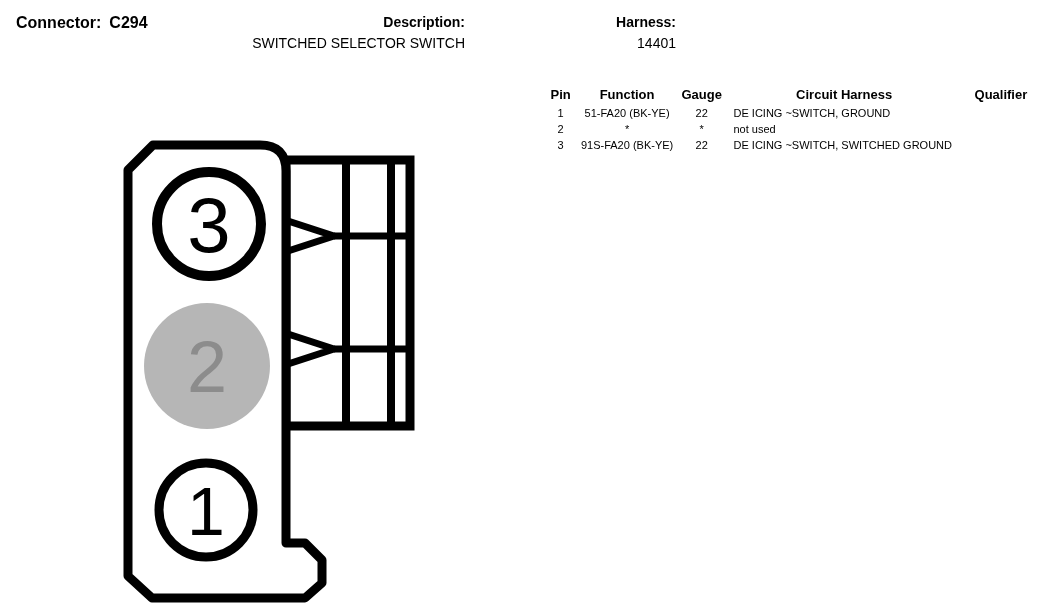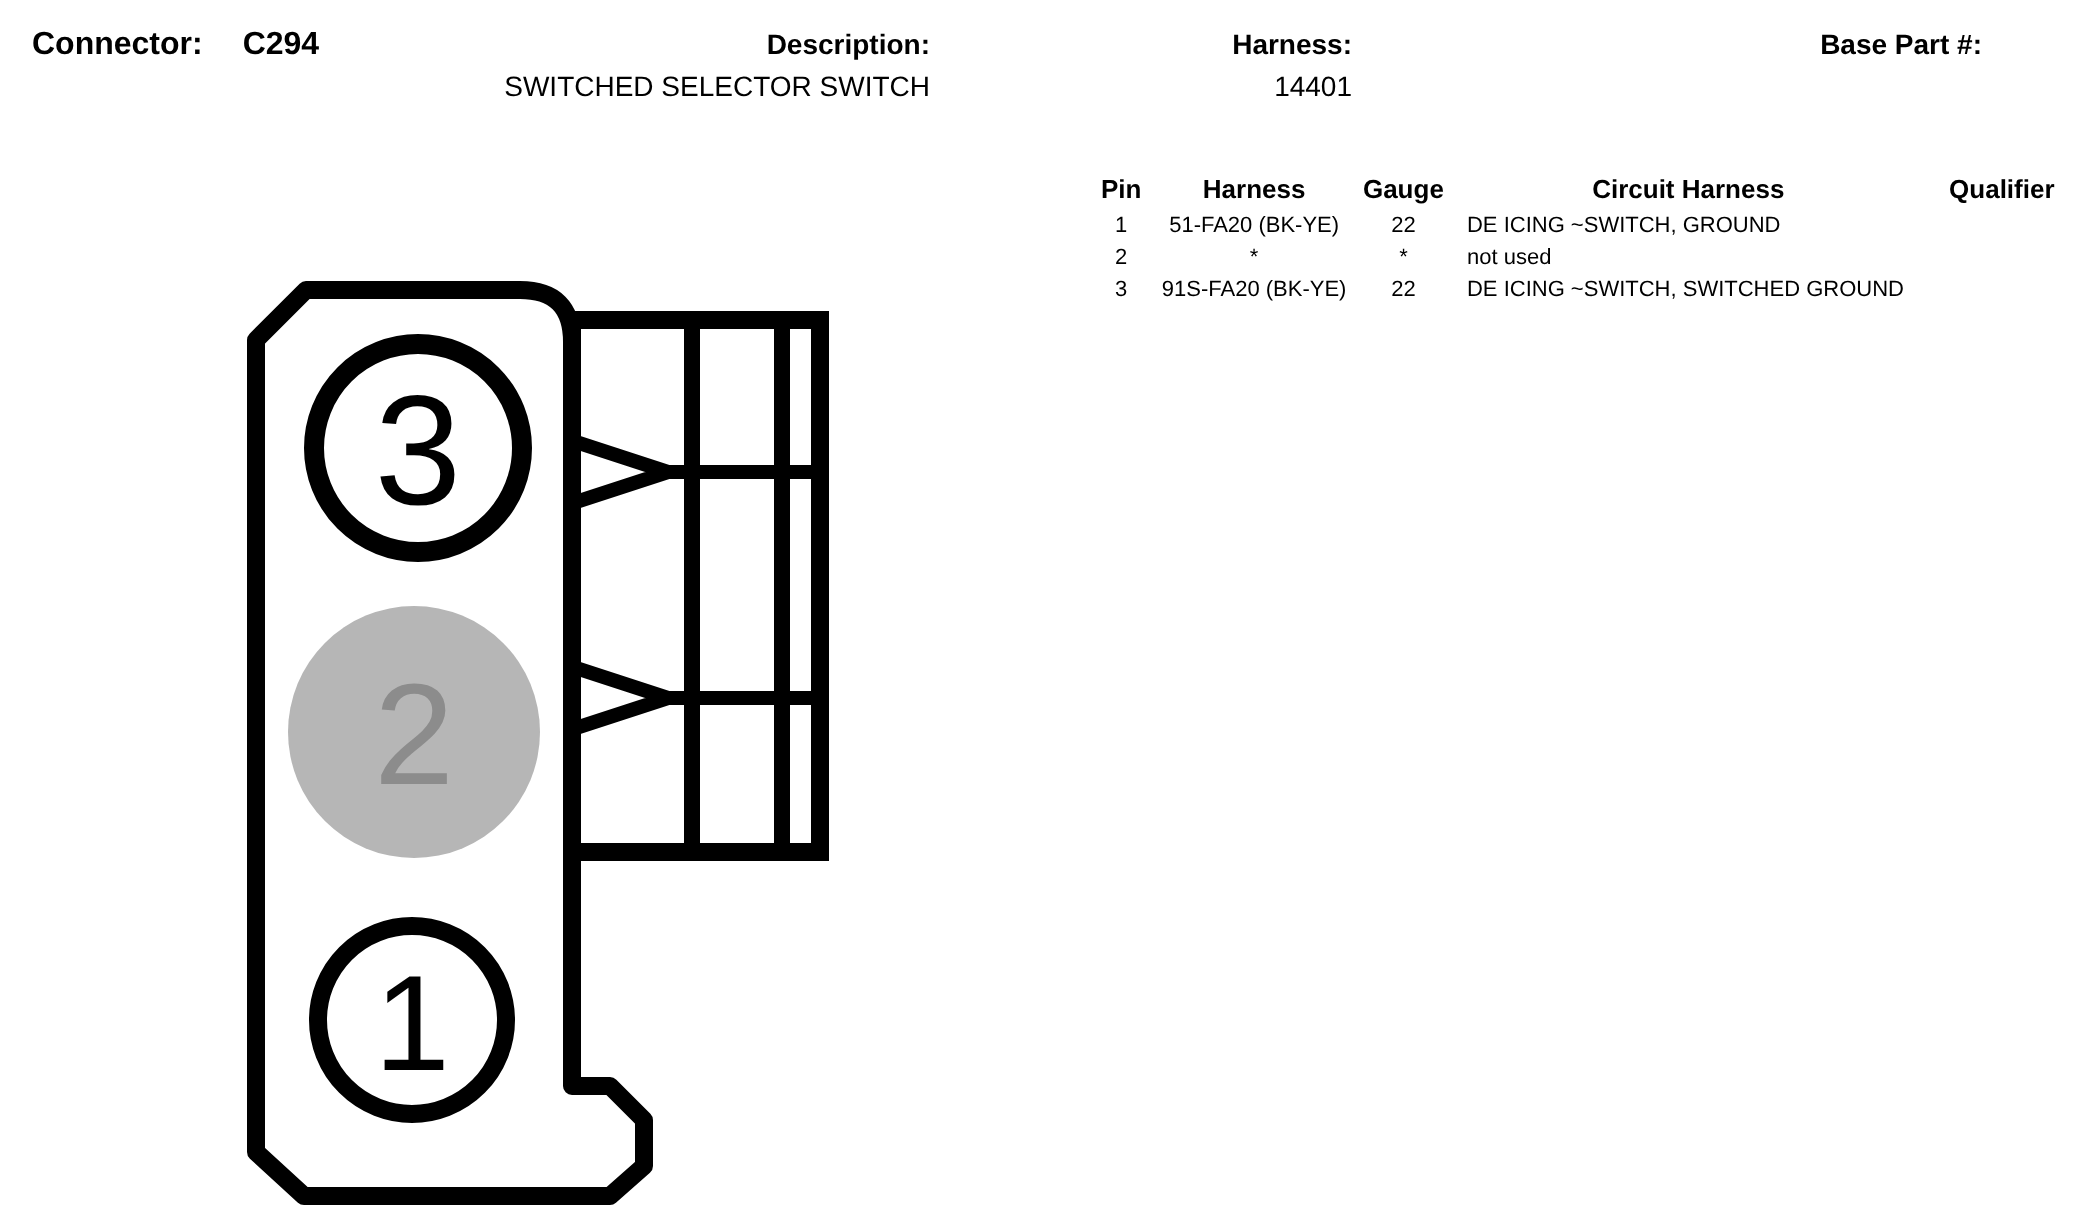--- a/index.html
+++ b/index.html
@@ -10,21 +10,21 @@
     font-family:"Liberation Sans", sans-serif;
     color:#000;
     overflow:hidden;
   }
   .abs { position:absolute; }
 
   
   .connector-title {
     left:16px; top:14px;
     font-size:16px; font-weight:bold;
-    display:flex; gap:20px; white-space:nowrap;
+    display:flex; gap:8px; white-space:nowrap;
   }
   .hdr-block { text-align:right; }
   .hdr-label { font-size:14px; font-weight:bold; }
   .hdr-value { font-size:14px; margin-top:5px; }
 
   .desc-block  { left:185px; top:14px; width:280px; }
   .harn-block  { left:546px; top:14px; width:130px; }
   .part-block  { left:826px; top:14px; width:165px; }
 
   
@@ -66,35 +66,34 @@
   <div class="hdr-label">Description:</div>
   <div class="hdr-value">SWITCHED SELECTOR SWITCH</div>
 </div>
 
 <div class="abs hdr-block harn-block">
   <div class="hdr-label">Harness:</div>
   <div class="hdr-value">14401</div>
 </div>
 
 <div class="abs hdr-block part-block">
-  <div class="hdr-label">Base Part #:</div>
 </div>
 
 <table class="pin-table">
   <colgroup>
     <col class="col-pin">
       <col class="col-circ">
       <col class="col-gag">
       <col class="col-fn">
       <col class="col-qual">
   </colgroup>
   <thead>
     <tr>
       <th>Pin</th>
-      <th>Harness</th>
+      <th>Function</th>
       <th>Gauge</th>
       <th>Circuit Harness</th>
       <th>Qualifier</th>
     </tr>
   </thead>
   <tbody>
     <tr>
       <td>1</td>
       <td>51-FA20 (BK-YE)</td>
       <td>22</td>

